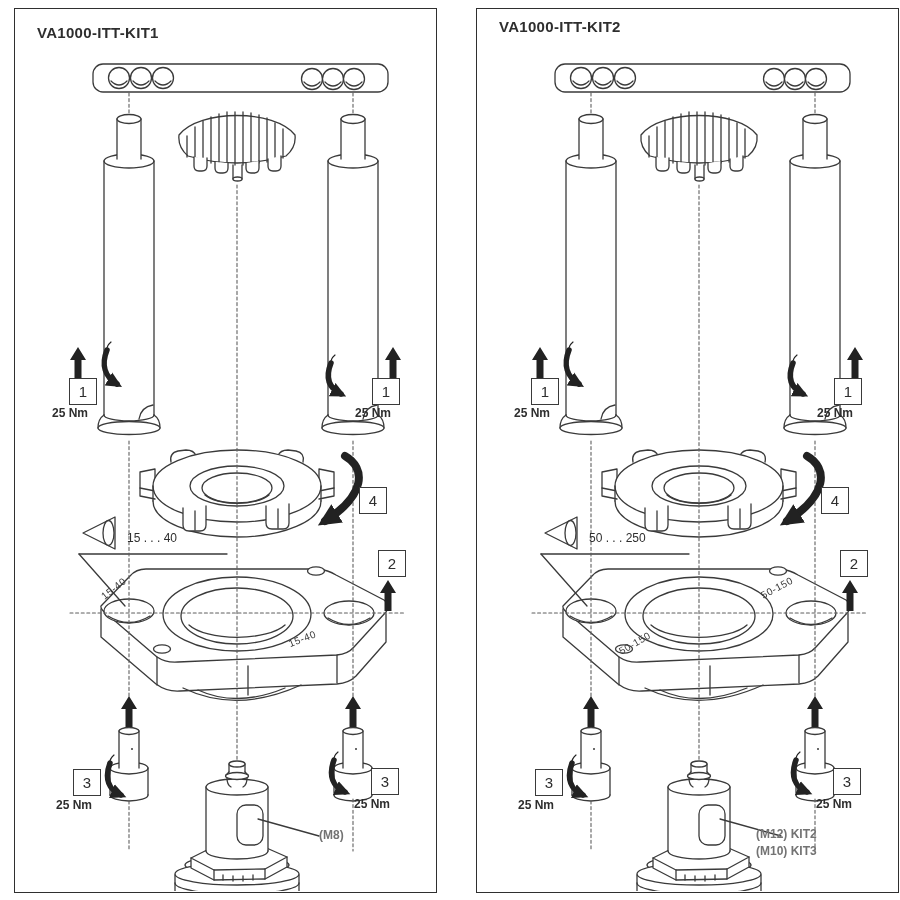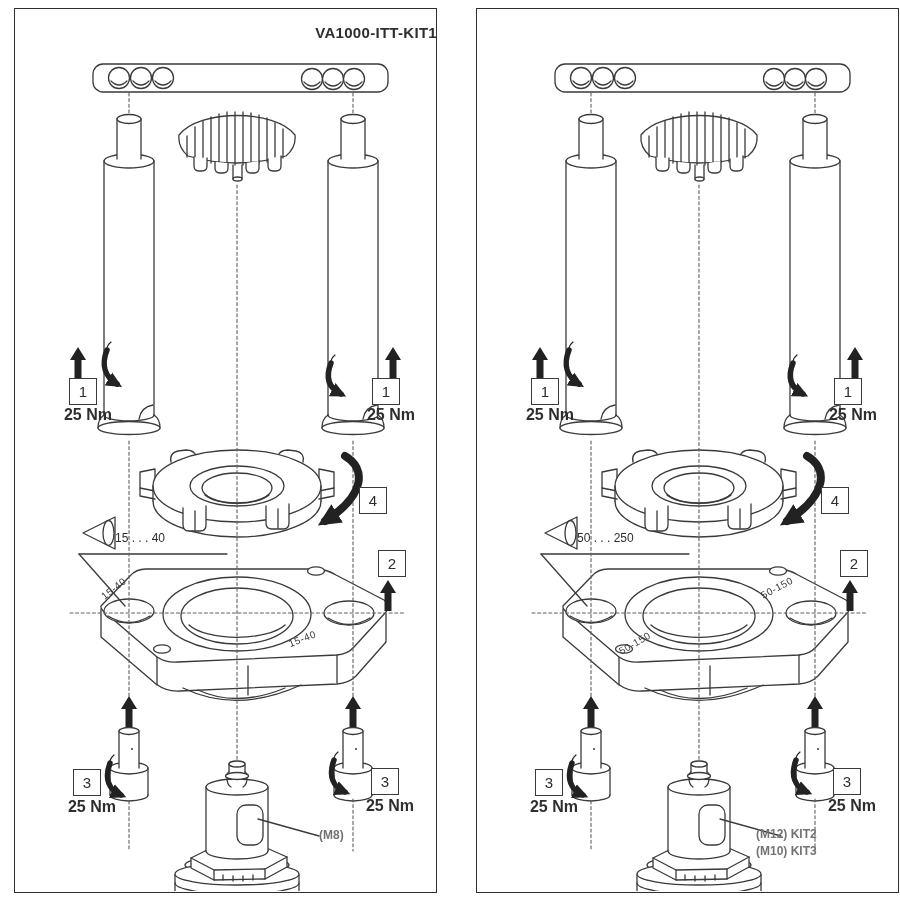--- a/index.html
+++ b/index.html
@@ -1,26 +1,26 @@
 <!DOCTYPE html>
 <html><head>
 <meta charset="utf-8">
 <style>
   html,body{margin:0;padding:0;background:#ffffff;}
   #page{position:relative;width:900px;height:900px;background:#ffffff;overflow:hidden;
         font-family:"Liberation Sans","DejaVu Sans",sans-serif;color:#2e2e2e;}
   .panel{position:absolute;top:8px;width:423px;height:885px;border:1.5px solid #2f2f2f;
          background:#ffffff;box-sizing:border-box;}
   .panel svg.art{position:absolute;left:0;top:0;}
-  .ttl{position:absolute;left:22px;width:400px;text-align:right;font-size:15px;font-weight:bold;
+  .ttl{position:absolute;left:22px;width:400px;text-align:left;font-size:15px;font-weight:bold;
        letter-spacing:.3px;line-height:19px;color:#2e2e2e;}
   .stepbox{position:absolute;width:26px;height:25px;border:1.4px solid #3a3a3a;background:#fff;
            display:flex;align-items:center;justify-content:center;font-size:15px;color:#2e2e2e;}
-  .torque{position:absolute;width:60px;text-align:right;font-size:16px;font-weight:bold;color:#2e2e2e;}
-  .range{position:absolute;font-size:12px;color:#2e2e2e;white-space:nowrap;}
+  .torque{position:absolute;width:60px;text-align:left;font-size:12px;font-weight:bold;color:#2e2e2e;}
+  .range{position:absolute;font-size:12px;color:#2e2e2e;white-space:nowrap;padding-left:12px;}
   .engrave{position:absolute;font-size:10px;letter-spacing:.6px;color:#3a3a3a;transform-origin:left top;white-space:nowrap;}
   .plabel{position:absolute;font-size:12px;font-weight:bold;line-height:17px;color:#737373;white-space:nowrap;}
 </style>
 </head>
 <body>
 
 <svg width="0" height="0" style="position:absolute" aria-hidden="true">
 <defs>
 <marker id="ah" viewBox="0 0 10 10" refX="6" refY="5" markerWidth="3" markerHeight="3" orient="auto">
   <path d="M0 0.5 L9.5 5 L0 9.5 Z" fill="#222"></path>
@@ -250,20 +250,21 @@
       <div>(M8)</div>
       <div></div>
     </div>
   </div>
 
   <div class="panel" style="left:476px">
     <svg class="art" width="420" height="882" viewBox="0 0 420 882">
         <use href="#art"></use>
       </svg>
     <div class="ttl" style="top:8px">
+      <div>VA1000-ITT-KIT2</div>
     </div>
     <div class="stepbox" style="left:54px;top:369px">1</div>
     <div class="torque" style="left:37px;top:397px">25 Nm</div>
     <div class="stepbox" style="left:357px;top:369px">1</div>
     <div class="torque" style="left:340px;top:397px">25 Nm</div>
     <div class="stepbox" style="left:344px;top:478px">4</div>
     <div class="range" style="left:100px;top:522px">50 . . . 250</div>
     <div class="stepbox" style="left:363px;top:541px">2</div>
     <div class="engrave" style="left:140px;top:638px;transform:rotate(-30deg)">50-150</div>
     <div class="engrave" style="left:282px;top:582px;transform:rotate(-28deg)">50-150</div>

